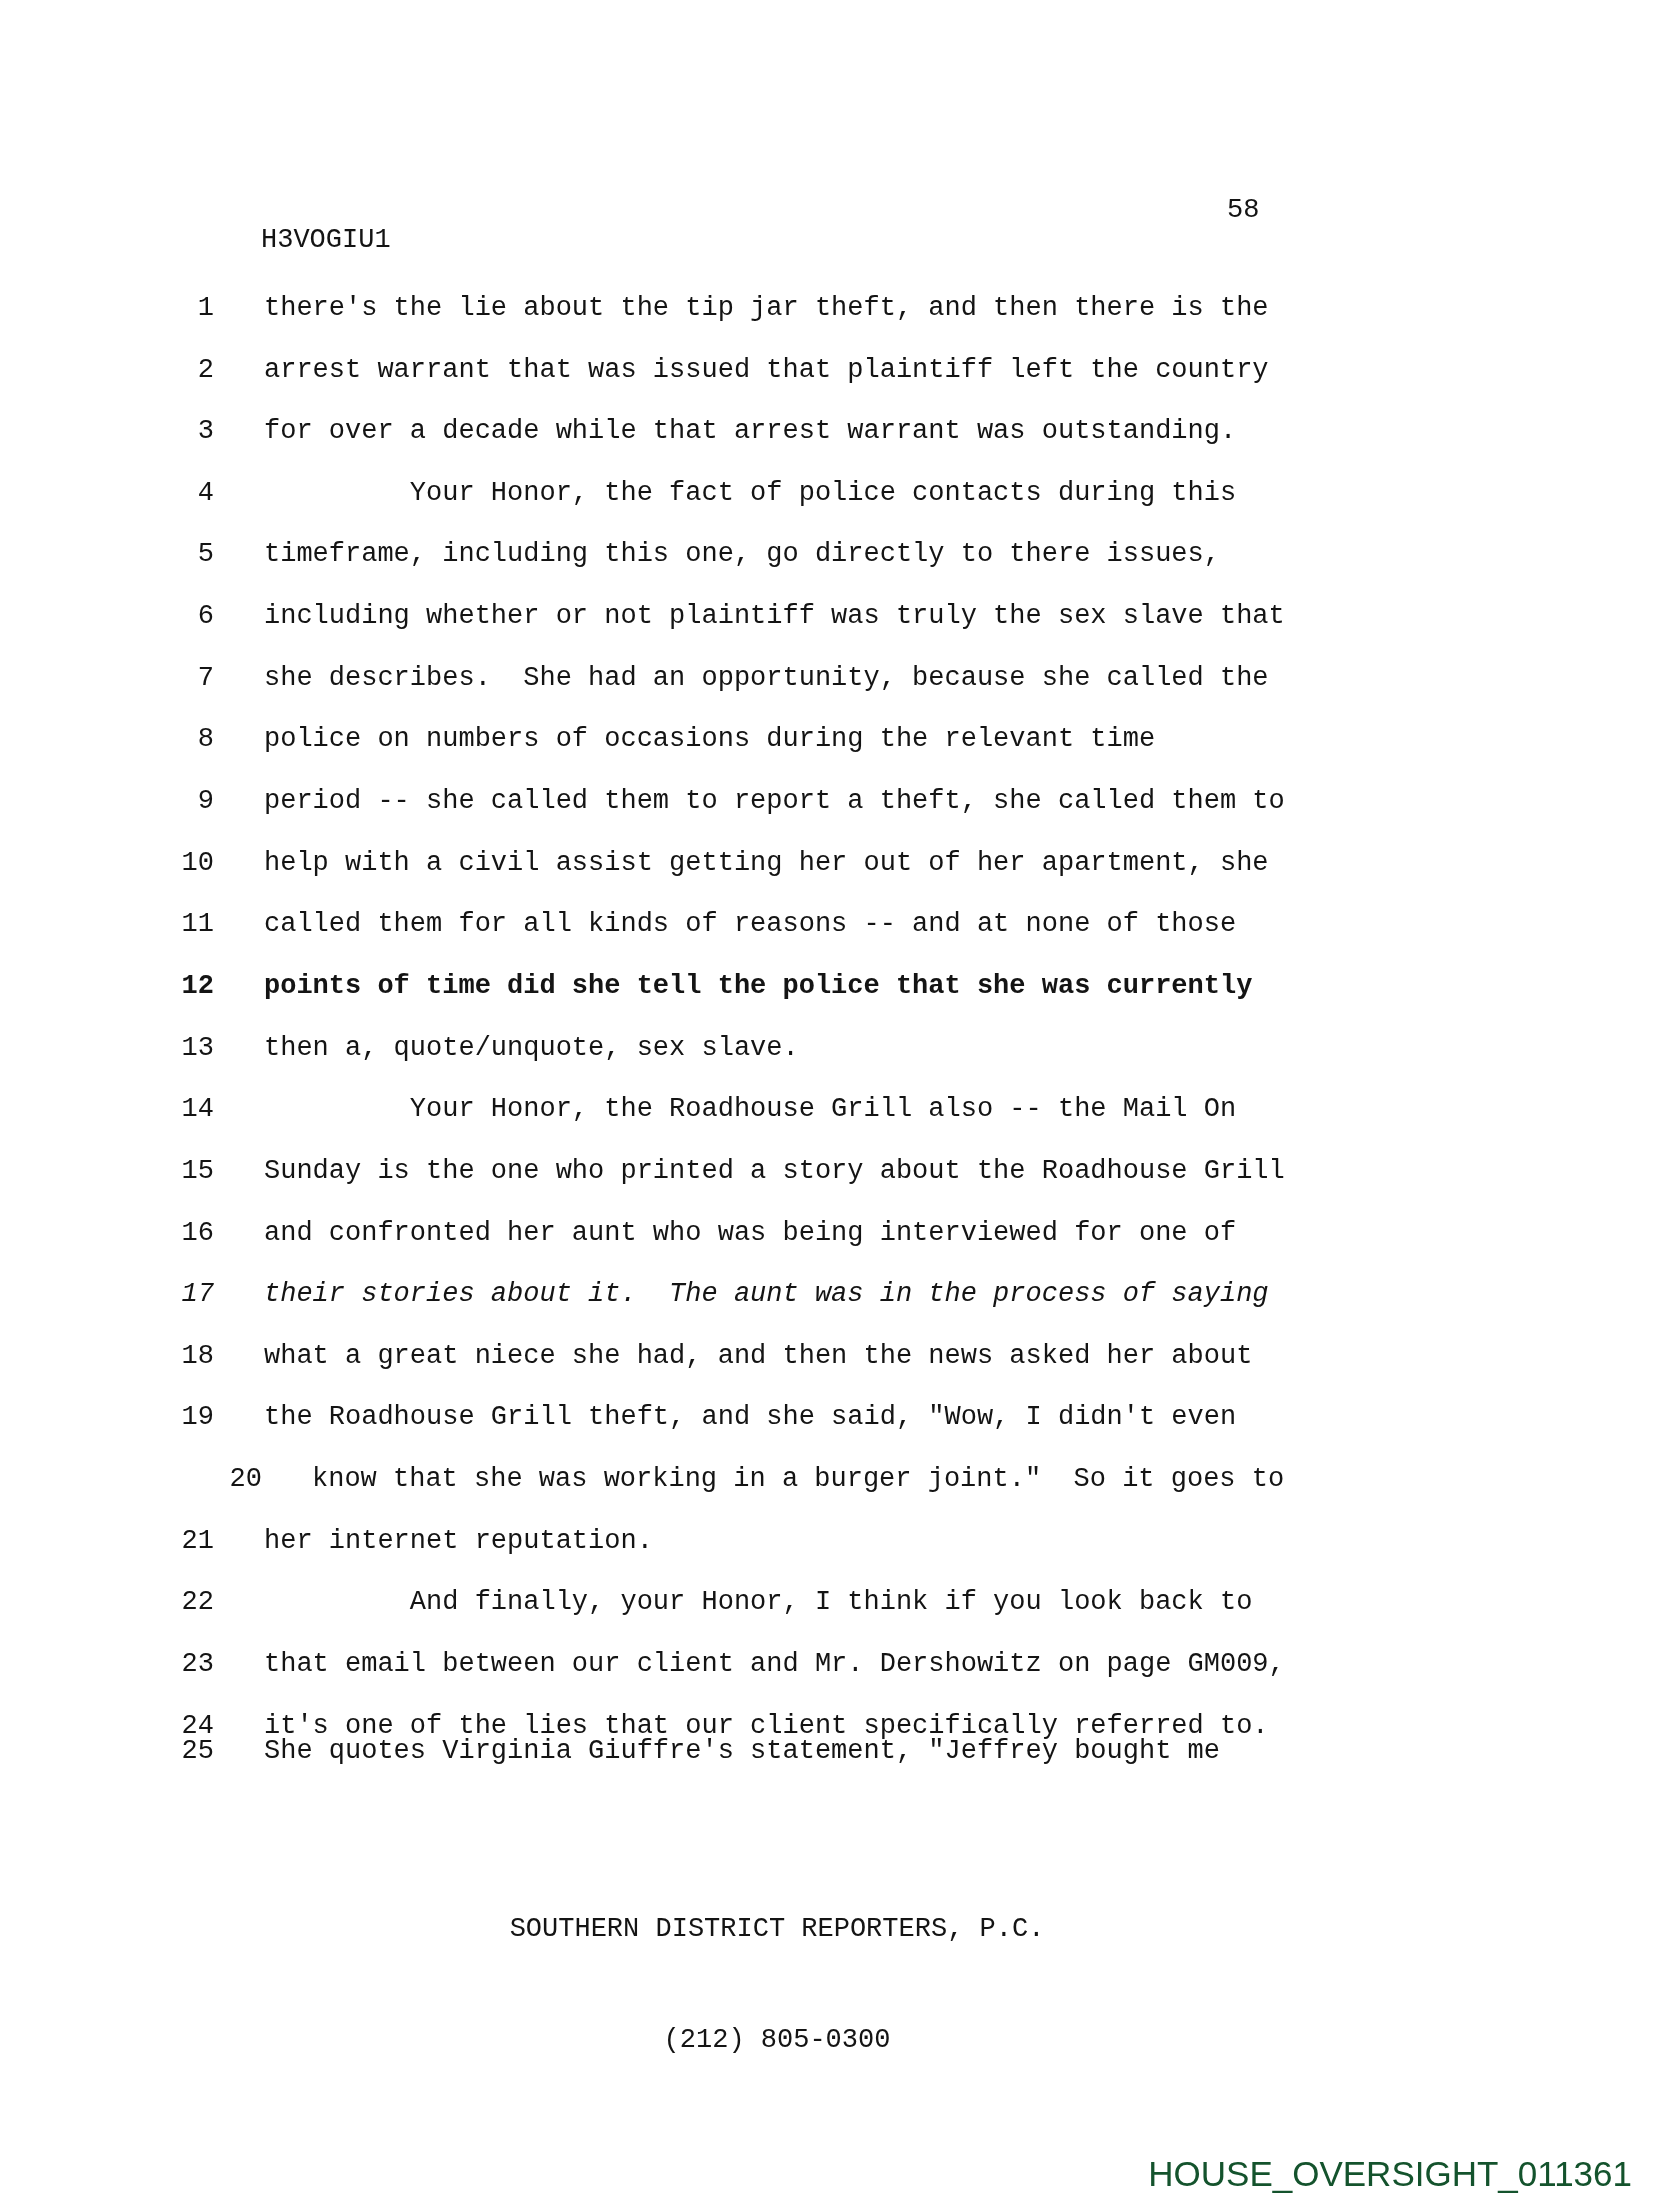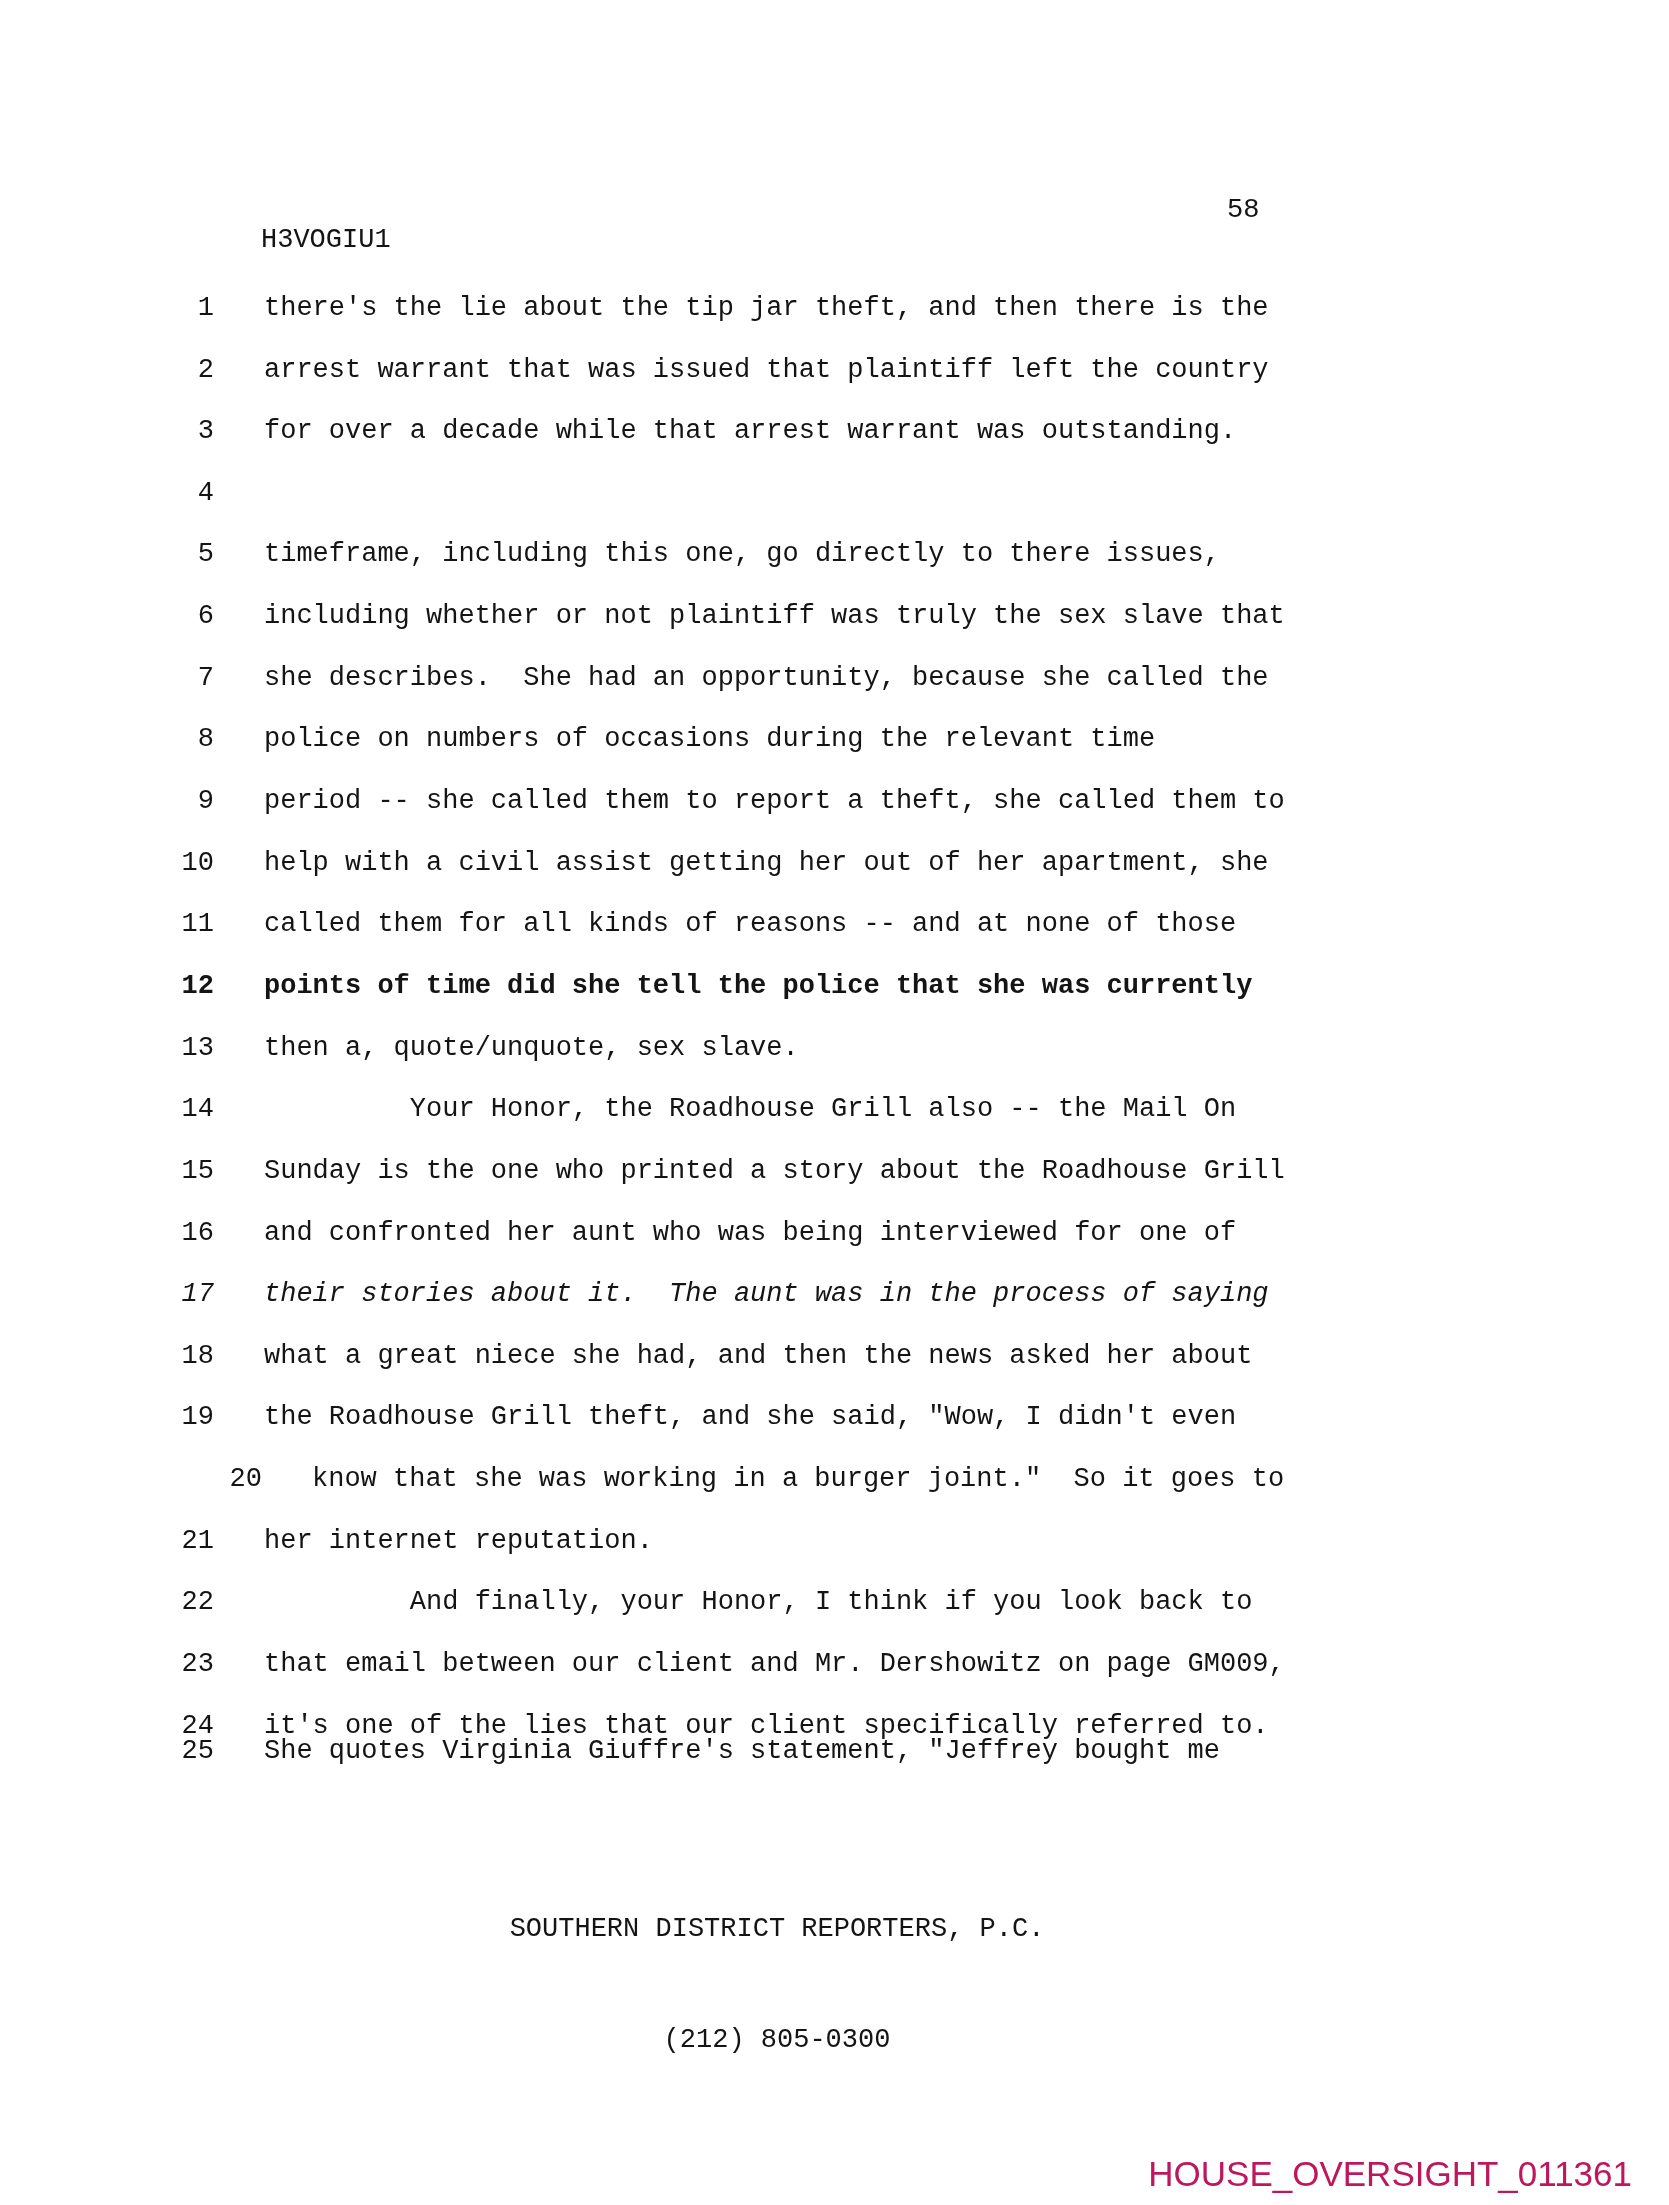--- a/index.html
+++ b/index.html
@@ -66,21 +66,21 @@
     line-height: 37px;
     white-space: pre;
   }
   .bates {
     position: absolute;
     top: 2156px;
     right: 37px;
     font-family: "Liberation Sans", sans-serif;
     font-size: 35px;
     line-height: 1;
-    color: #be185d;
+    color: #14532d;
   }
 </style>
 </head>
 <body>
 
 <div class="page">
 
   <div class="page-number">58</div>
 
   <div class="header-code">H3VOGIU1</div>
@@ -93,20 +93,21 @@
       <div class="line" style="top: 339px;">
         <span class="num">2</span>
         <span class="txt">arrest warrant that was issued that plaintiff left the country</span>
       </div>
       <div class="line" style="top: 400px;">
         <span class="num">3</span>
         <span class="txt">for over a decade while that arrest warrant was outstanding.</span>
       </div>
       <div class="line" style="top: 462px;">
         <span class="num">4</span>
+        <span class="txt">         Your Honor, the fact of police contacts during this</span>
       </div>
       <div class="line" style="top: 523px;">
         <span class="num">5</span>
         <span class="txt">timeframe, including this one, go directly to there issues,</span>
       </div>
       <div class="line" style="top: 585px;">
         <span class="num">6</span>
         <span class="txt">including whether or not plaintiff was truly the sex slave that</span>
       </div>
       <div class="line" style="top: 647px;">

